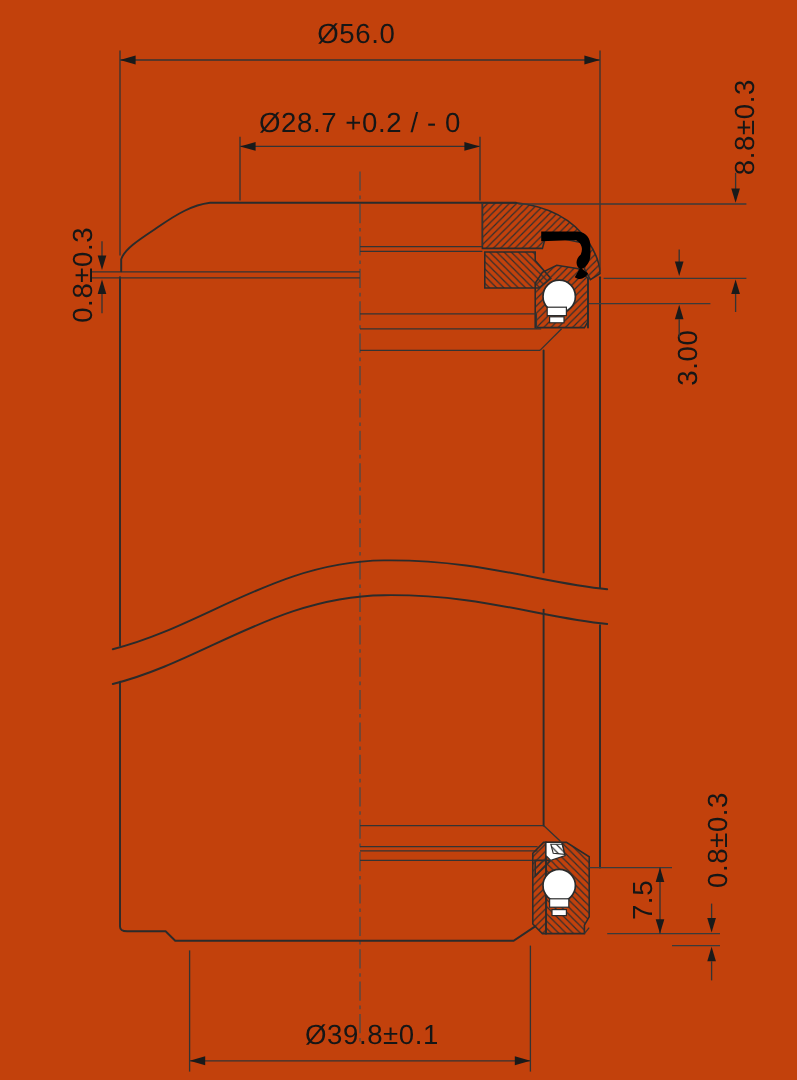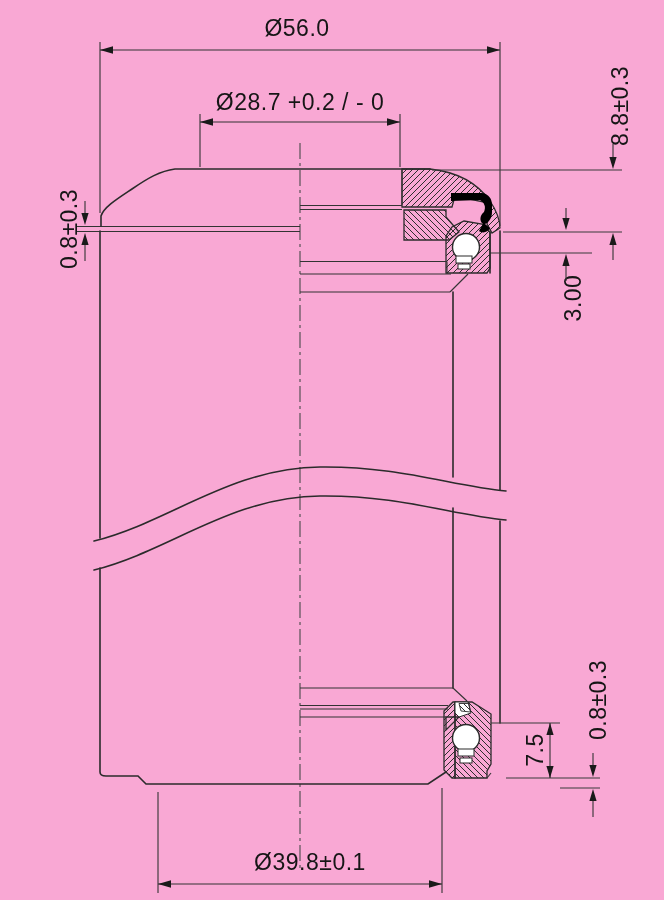--- a/index.html
+++ b/index.html
@@ -1,16 +1,16 @@
 <!DOCTYPE html>
 <html><head>
 <meta charset="utf-8">
 <style>
   html,body{margin:0;padding:0;background:#ffffff;}
-  .page{width:664px;height:900px;position:relative;background:#f9a8d4;overflow:hidden;}
+  .page{width:664px;height:900px;position:relative;background:#c2410c;overflow:hidden;}
   svg{display:block;}
   text{font-family:"Liberation Sans","DejaVu Sans",sans-serif;fill:#161616;}
   .dimtext{font-size:23px;letter-spacing:0.5px;}
   .part{stroke:#2b2b2b;stroke-width:1.6;fill:none;stroke-linecap:round;}
   .thin{stroke:#333333;stroke-width:1.1;fill:none;}
   .ref{stroke:#3a3a3a;stroke-width:1.1;fill:none;}
   .hatched{stroke:#2b2b2b;stroke-width:1.3;}
   .arrow{fill:#1a1a1a;stroke:none;}
   .ball{fill:#ffffff;stroke:#2b2b2b;stroke-width:1.4;}
   .shield{fill:#ffffff;stroke:#2b2b2b;stroke-width:1;}

